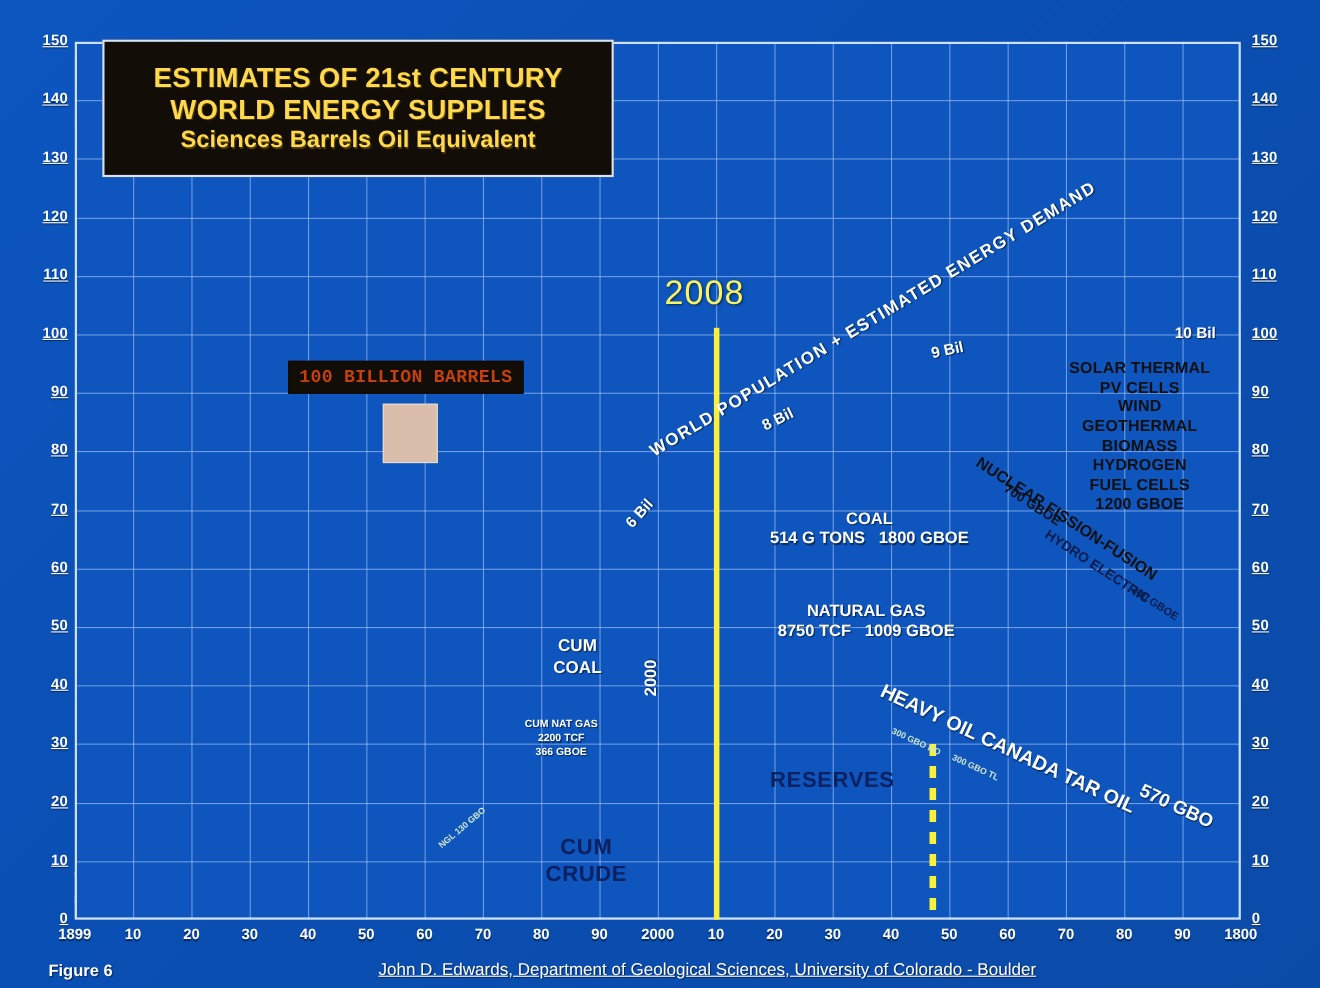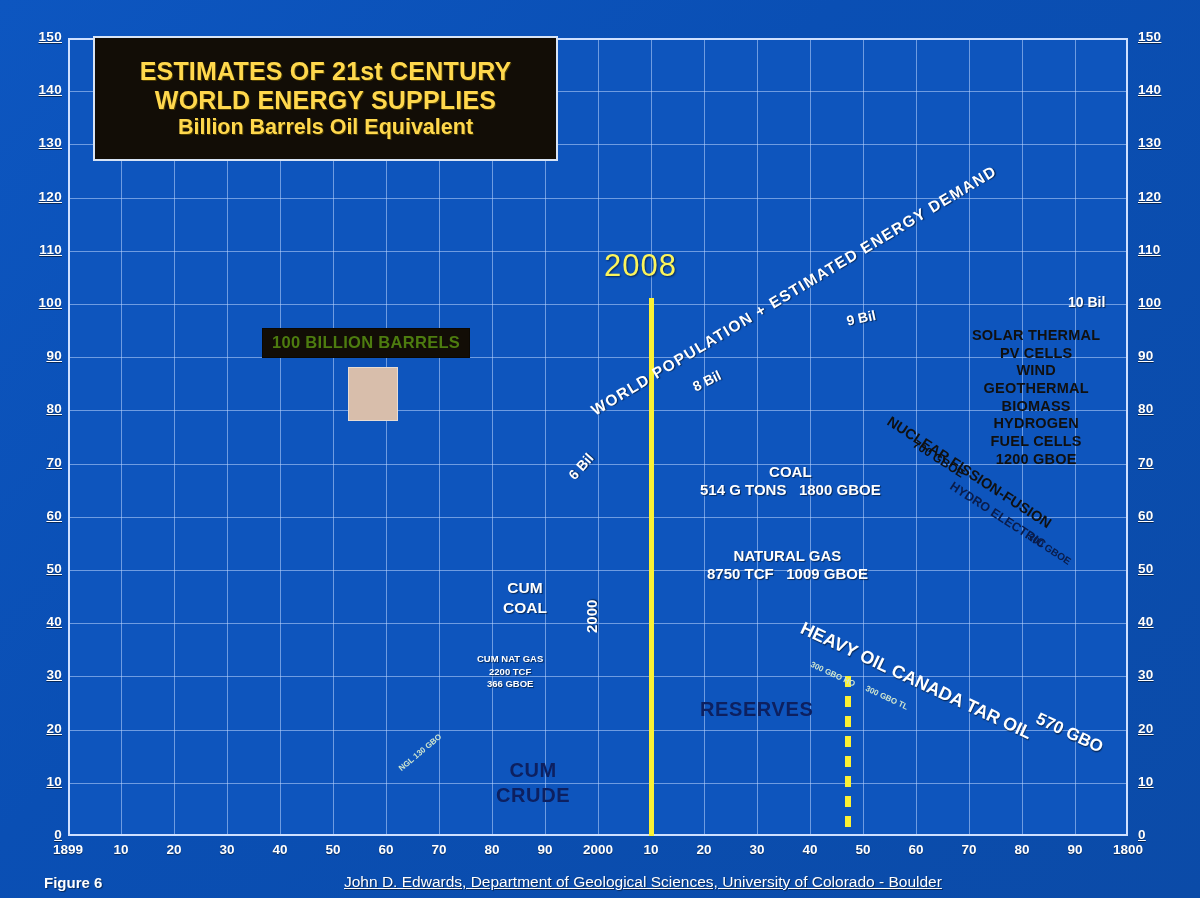--- a/index.html
+++ b/index.html
@@ -34,21 +34,21 @@
             text-align:center;padding:4px 6px;}
   #titlebox div{color:#ffd84d;font-weight:bold;line-height:1.16;
                 text-shadow:1px 1px 0 #4a3a00;}
   .t1{font-size:25px;letter-spacing:.2px;}
   .t2{font-size:25px;letter-spacing:.2px;}
   .t3{font-size:21.5px;}
 
   
   #legendbox{position:absolute;left:262px;top:328px;background:#120d06;
              padding:4px 9px 5px;border:1px solid #0b0803;}
-  #legendbox span{color:#4d7c0f;font-size:16.5px;font-weight:bold;letter-spacing:.3px;}
+  #legendbox span{color:#c2410c;font-size:16.5px;font-weight:bold;letter-spacing:.3px;font-family:Liberation Mono, monospace;}
   #legendswatch{position:absolute;left:348px;top:367px;width:48px;height:52px;
                 background:#d8beab;border:1px solid #e8dcd2;}
 
   
   #yr2008{position:absolute;left:604px;top:248px;color:#fbf55c;font-size:31px;
           font-weight:normal;letter-spacing:1px;text-shadow:1px 1px 2px rgba(0,0,0,.55);}
   #yr2008line{position:absolute;left:649px;top:298px;width:5px;height:538px;
               background:#fbf034;}
 
   
@@ -230,21 +230,21 @@
       <div class="xtick" style="left: 886px; width: 60px;">60</div>
       <div class="xtick" style="left: 939px; width: 60px;">70</div>
       <div class="xtick" style="left: 992px; width: 60px;">80</div>
       <div class="xtick" style="left: 1045px; width: 60px;">90</div>
       <div class="xtick" style="left: 1098px; width: 60px;">1800</div>
     </div>
 
   <div id="titlebox">
     <div class="t1">ESTIMATES OF 21st CENTURY</div>
     <div class="t2">WORLD ENERGY SUPPLIES</div>
-    <div class="t3">Billion Barrels Oil Equivalent</div>
+    <div class="t3">Sciences Barrels Oil Equivalent</div>
   </div>
 
   <div id="legendbox">
     <span>100 BILLION BARRELS</span>
   </div>
   <div id="legendswatch"></div>
 
   <div id="yr2008">2008</div>
   <div id="yr2008line"></div>
   <div id="dashline"></div>

